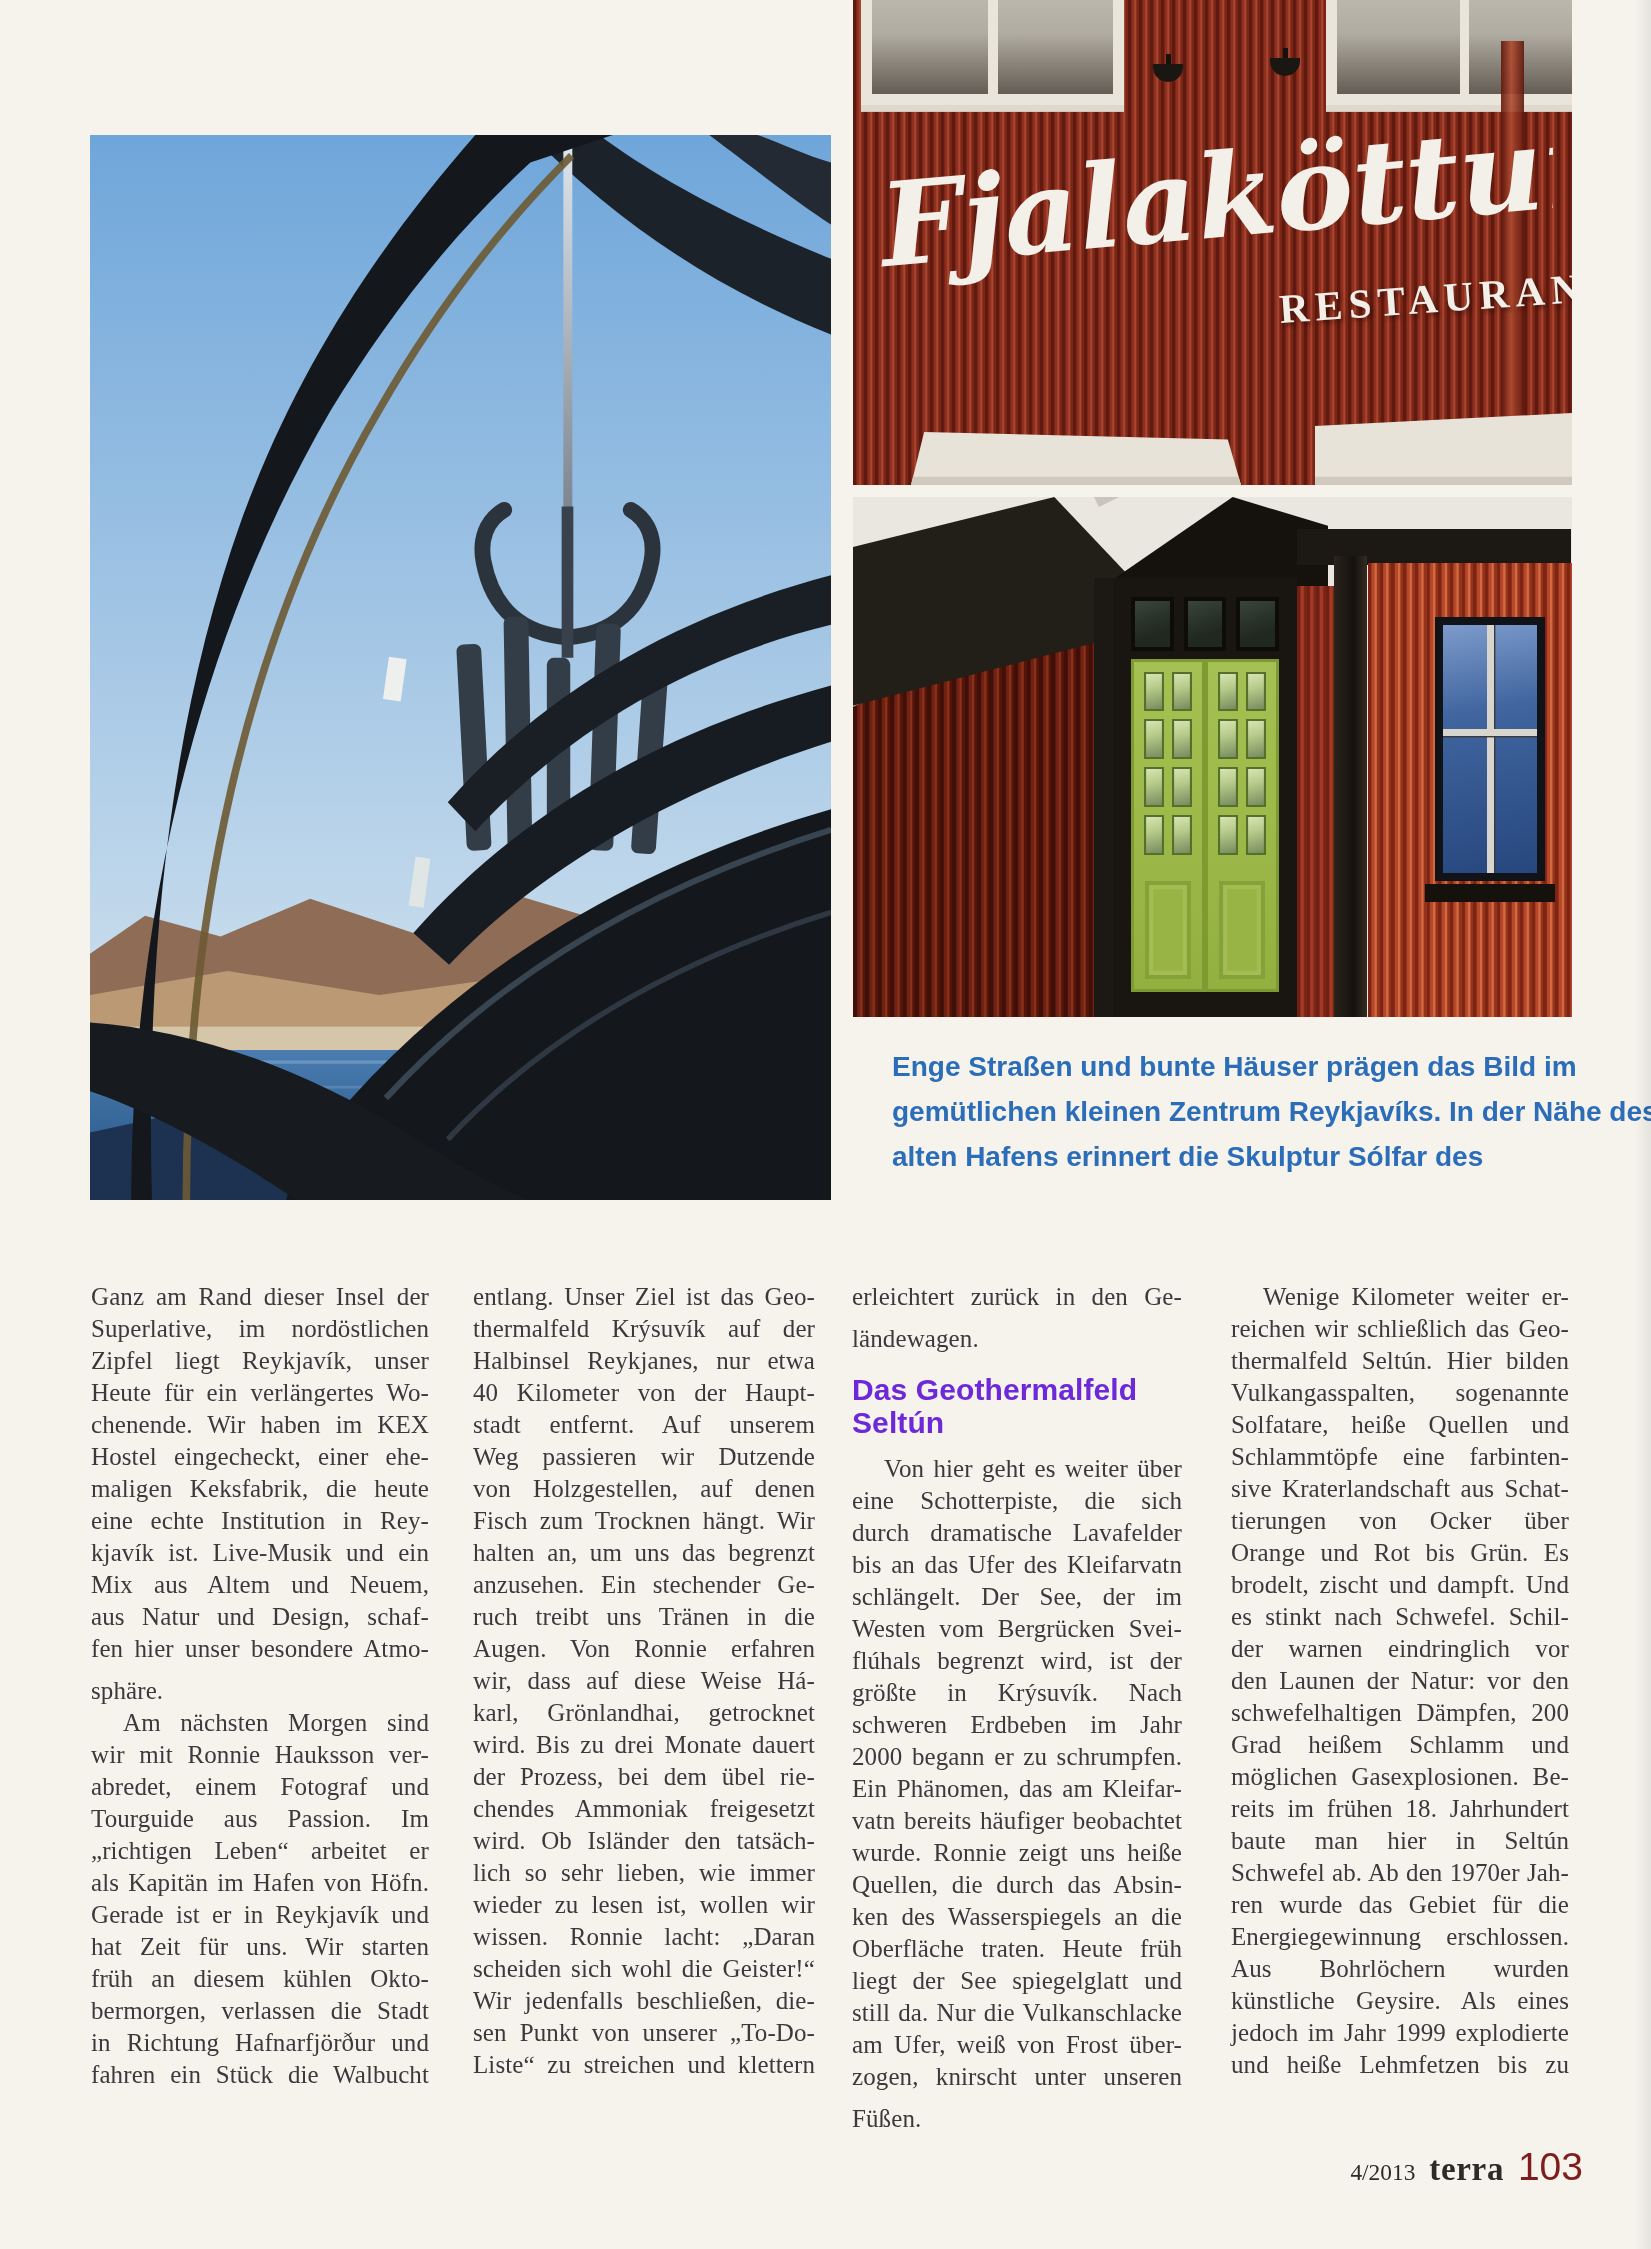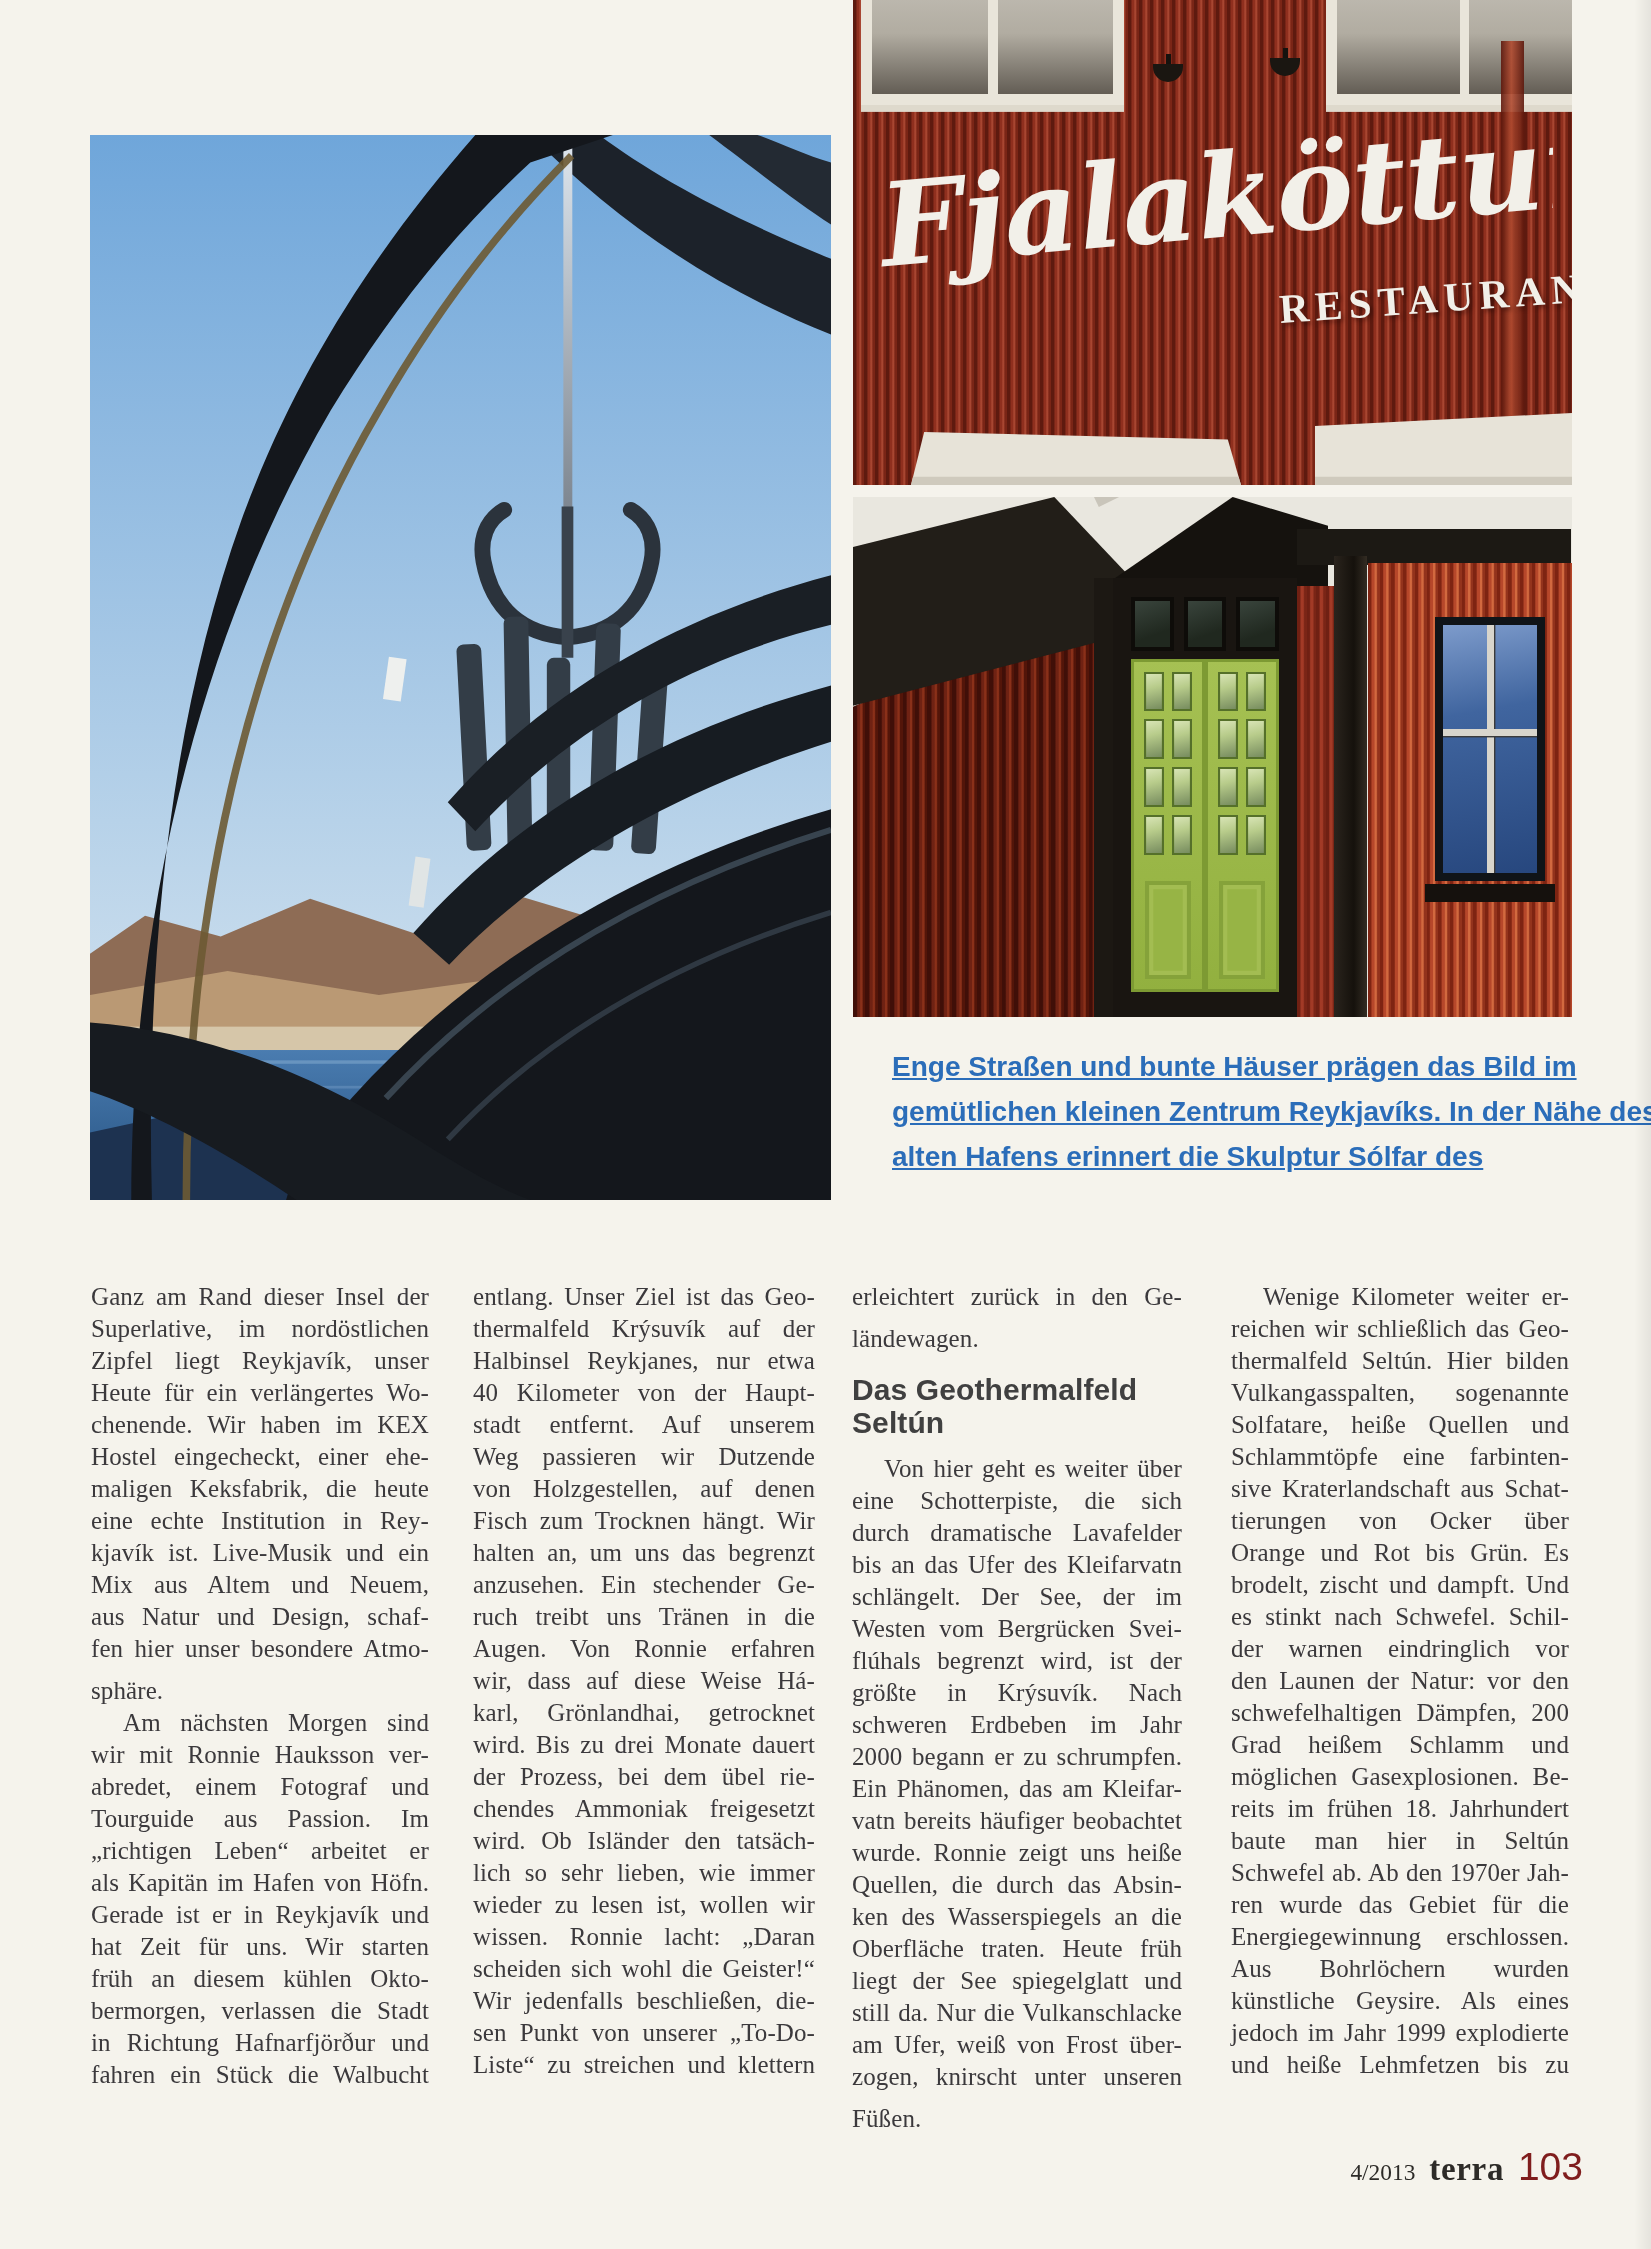--- a/index.html
+++ b/index.html
@@ -77,21 +77,21 @@
     background:#101418; padding:8.3px; box-sizing:border-box; }
   .bluewin .glass { position:relative; width:100%; height:100%;
     background:linear-gradient(170deg,#7d9bcb 0%,#40659f 35%,#27477e 100%); }
   .bluewin .mv { position:absolute; top:0; bottom:0; left:50%; width:6.9px; margin-left:-3.4px; background:#d8d5cc; box-shadow:1.4px 0 0 #3a3a3a; }
   .bluewin .mh { position:absolute; left:0; right:0; top:42%; height:6.9px; background:#d8d5cc; box-shadow:0 1.4px 0 #3a3a3a; }
   .bluewin .sill { position:absolute; left:-9.6px; right:-9.6px; bottom:-20.6px; height:18px; background:#15110d; }
 
   
   .caption { position:absolute; left:892px; top:1044px; width:678px;
     font:700 28px/45px "Liberation Sans", sans-serif; color:#2b6db9; }
-  .cap-line { white-space:nowrap;text-decoration:underline; }
+  .cap-line { white-space:nowrap; }
 
   
   .col { position:absolute; top:1281px; font-size:25px; line-height:32px;
     color:#3b393c; letter-spacing:0.1px; }
   .col-0 { left:91px;  width:338px; }
   .col-1 { left:473px;  width:342px; }
   .col-2 { left:852px; width:330px; }
   .col-3 { left:1231px; width:338px; }
   .line { text-align:justify; text-align-last:justify; }
   .line.flush { text-align-last:left;margin-top:10px; }
@@ -307,21 +307,21 @@
         <div class="line">wieder zu lesen ist, wollen wir</div>
         <div class="line">wissen. Ronnie lacht: „Daran</div>
         <div class="line">scheiden sich wohl die Geister!“</div>
         <div class="line">Wir jedenfalls beschließen, die-</div>
         <div class="line">sen Punkt von unserer „To-Do-</div>
         <div class="line">Liste“ zu streichen und klettern</div>
       </div>
     <div class="col col-2">
         <div class="line">erleichtert zurück in den Ge-</div>
         <div class="line flush">ländewagen.</div>
-        <div class="col-heading" style="color: #404040;">Das Geothermalfeld Seltún</div>
+        <div class="col-heading" style="color: #6d28d9;">Das Geothermalfeld Seltún</div>
         <div class="line indent">Von hier geht es weiter über</div>
         <div class="line">eine Schotterpiste, die sich</div>
         <div class="line">durch dramatische Lavafelder</div>
         <div class="line">bis an das Ufer des Kleifarvatn</div>
         <div class="line">schlängelt. Der See, der im</div>
         <div class="line">Westen vom Bergrücken Svei-</div>
         <div class="line">flúhals begrenzt wird, ist der</div>
         <div class="line">größte in Krýsuvík. Nach</div>
         <div class="line">schweren Erdbeben im Jahr</div>
         <div class="line">2000 begann er zu schrumpfen.</div>

